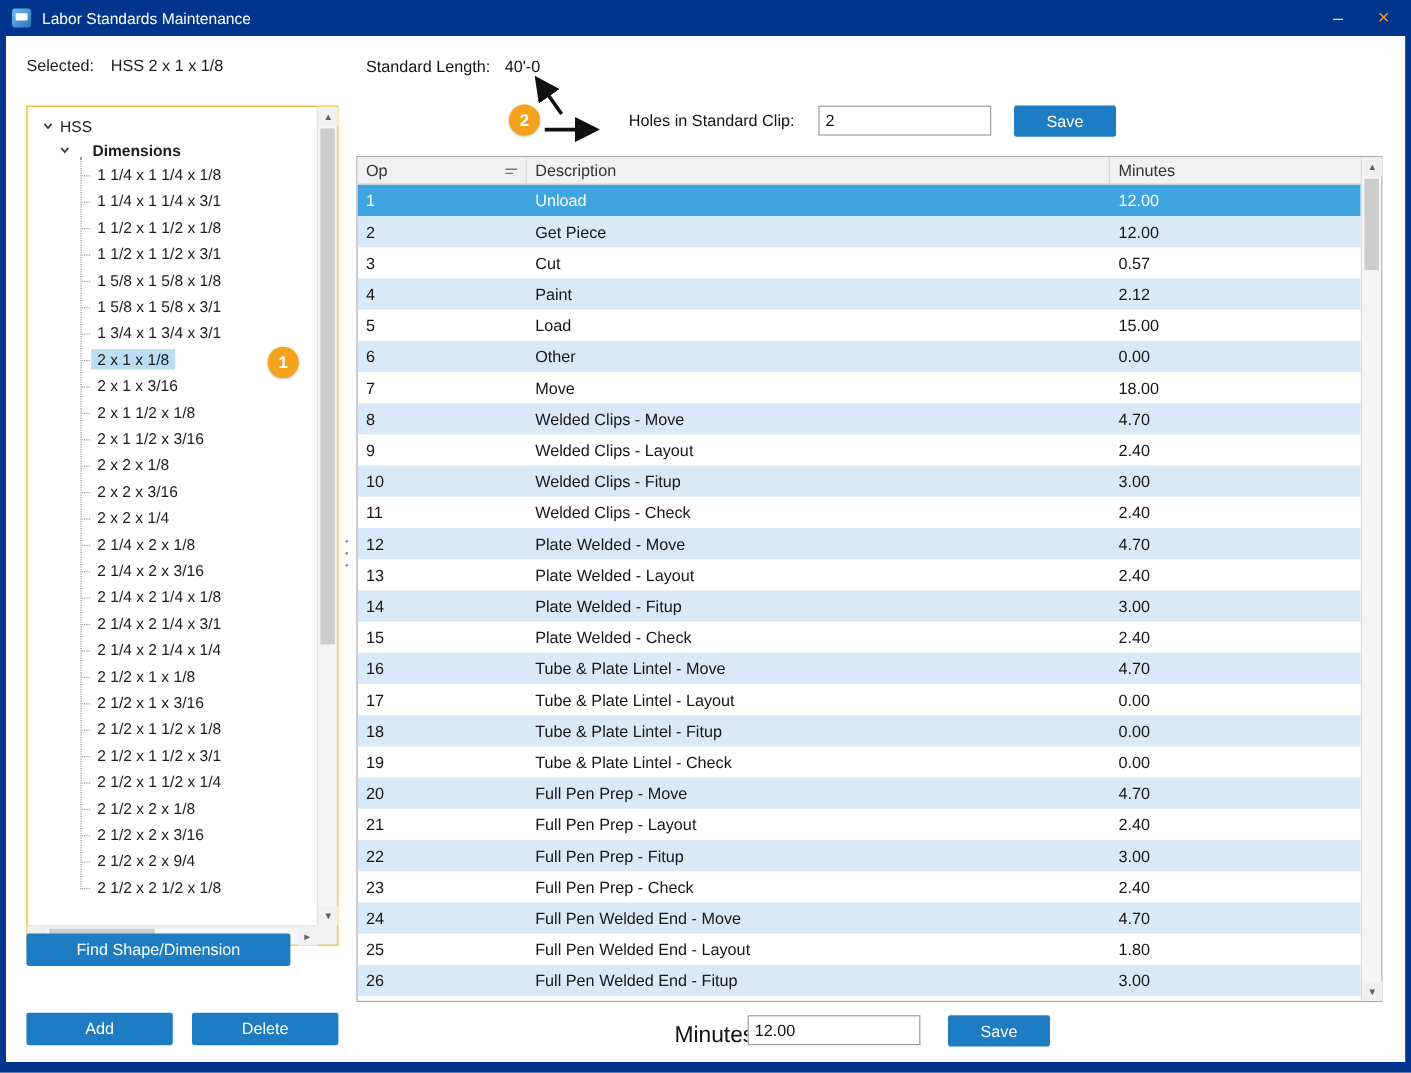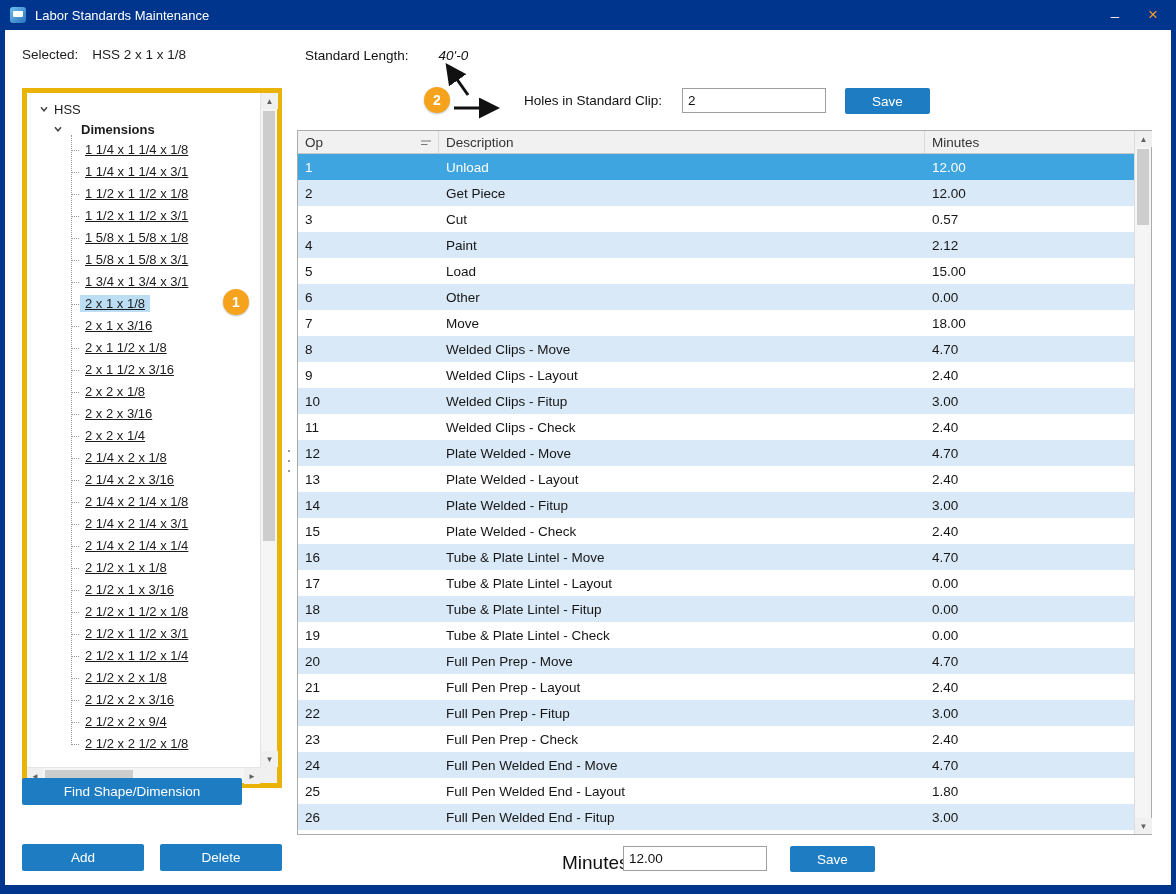--- a/index.html
+++ b/index.html
@@ -15,27 +15,27 @@
   .app-icon::after { content:''; position:absolute; left:3px; top:4px; width:10px; height:6px; background:#fff; border-radius:1px; }
   .title-text { margin-left: 9px; font-size: 13px; }
   .win-btn { position: absolute; top: 0; height: 30px; width: 34px; display: flex; align-items: center; justify-content: center; font-size: 15px; cursor: default; }
   .win-btn.min { right: 44px; color: #E8E8E8; }
   .win-btn.close { right: 6px; color: #F59B22; font-size: 17px; }
 
   
   .selected-line { position: absolute; left: 22px; top: 47px; font-size: 13.5px; color: #1c1c1c; }
   .selected-line .val { margin-left: 14px; }
 
-  .tree-box { position: absolute; left: 22px; top: 88px; width: 260px; height: 700px; border: 5px solid #eab308; background: #fff; }
+  .tree-box { position: absolute; left: 22px; top: 88px; width: 260px; height: 700px; border: 1px solid #eab308; background: #fff; }
   .tree-content { position: absolute; left: 0; top: 0; right: 17px; bottom: 16px; overflow: hidden; font-size: 13px; color: #1c1c1c; padding-top: 6px; }
   .tree-row { display: flex; align-items: center; height: 20px; }
   .tree-root { padding-left: 12px; gap: 5px; }
   .tree-group { padding-left: 26px; gap: 18px; font-weight: bold; }
   .chev { width: 10px; height: 10px; flex: 0 0 auto; }
-  .tree-items { position: relative; text-decoration: underline; }
+  .tree-items { position: relative; }
   .tree-items::before { content:''; position: absolute; left: 44px; top: -4px; bottom: 10px; border-left: 1px dotted #999; }
   .tree-item { position: relative; height: 22px; line-height: 22px; padding-left: 53px; white-space: nowrap; }
   .tree-item::before { content:''; position: absolute; left: 45px; top: 11px; width: 7px; border-top: 1px dotted #999; }
   .ti-label { padding: 1px 5px; }
   .tree-item.selected .ti-label { background: #BCDEF5; }
 
   
   .sb-v { position: absolute; right: 0; top: 0; bottom: 16px; width: 17px; background: #F5F5F5; border-left: 1px solid #E4E4E4; }
   .sb-h { position: absolute; left: 0; right: 17px; bottom: 0; height: 16px; background: #F5F5F5; border-top: 1px solid #E4E4E4; }
   .sb-btn { position: absolute; width: 17px; height: 16px; display: flex; align-items: center; justify-content: center; font-size: 8px; color: #606060; background: #F0F0F0; cursor: default; }
@@ -53,21 +53,21 @@
   
   .btn { background: #1E7DC2; color: #fff; display: flex; align-items: center; justify-content: center; font-size: 13.5px; border-radius: 2px; cursor: default; }
   .find-btn { position: absolute; left: 22px; top: 778px; width: 220px; height: 27px; text-align: center; }
   .add-btn  { position: absolute; left: 22px; top: 844px; width: 122px; height: 27px; }
   .del-btn  { position: absolute; left: 160px; top: 844px; width: 122px; height: 27px; }
   .save1    { position: absolute; left: 845px; top: 88px;  width: 85px;  height: 26px; }
   .save2    { position: absolute; left: 790px; top: 846px; width: 85px;  height: 26px; }
 
   
   .std-line { position: absolute; left: 305px; top: 48px; font-size: 13.5px; color: #111; }
-  .std-line .val { margin-left: 30px; font-style: italic; }
+  .std-line .val { margin-left: 12px; }
   .holes-label { position: absolute; left: 524px; top: 93px; font-size: 13.5px; color: #111; }
   .text-input { position: absolute; border: 1px solid #9F9F9F; font-size: 13.5px; padding-left: 5px; font-family: inherit; color: #111; background: #fff; outline: none; }
   #holes-input { left: 682px; top: 88px; width: 144px; height: 25px; }
   #minutes-input { left: 623px; top: 846px; width: 144px; height: 25px; }
   .minutes-label { position: absolute; left: 562px; top: 852px; font-size: 19px; color: #111; }
 
   
   .badge { position: absolute; width: 26px; height: 26px; border-radius: 50%; background: #F5A31C; color: #fff; font-weight: bold; font-size: 14px; display: flex; align-items: center; justify-content: center; z-index: 6; box-shadow: 0 1px 2px rgba(0,0,0,0.25); }
   #badge1 { left: 223px; top: 289px; }
   #badge2 { left: 424px; top: 87px; }

